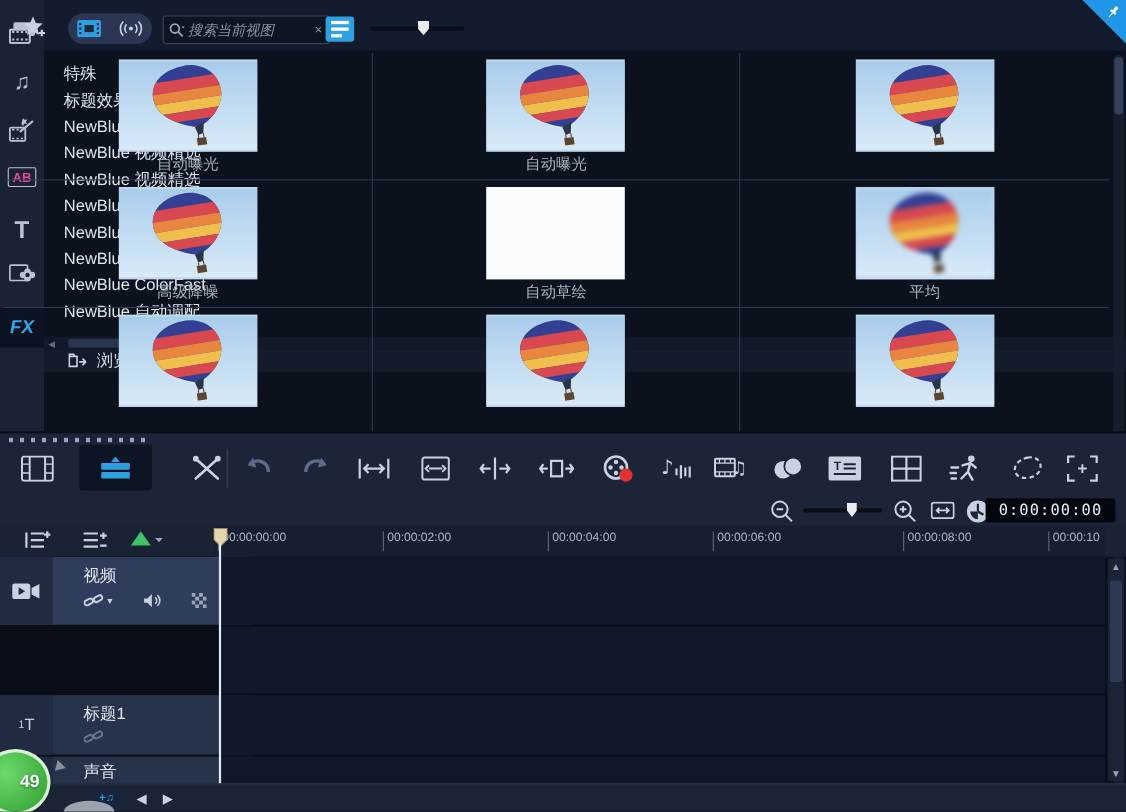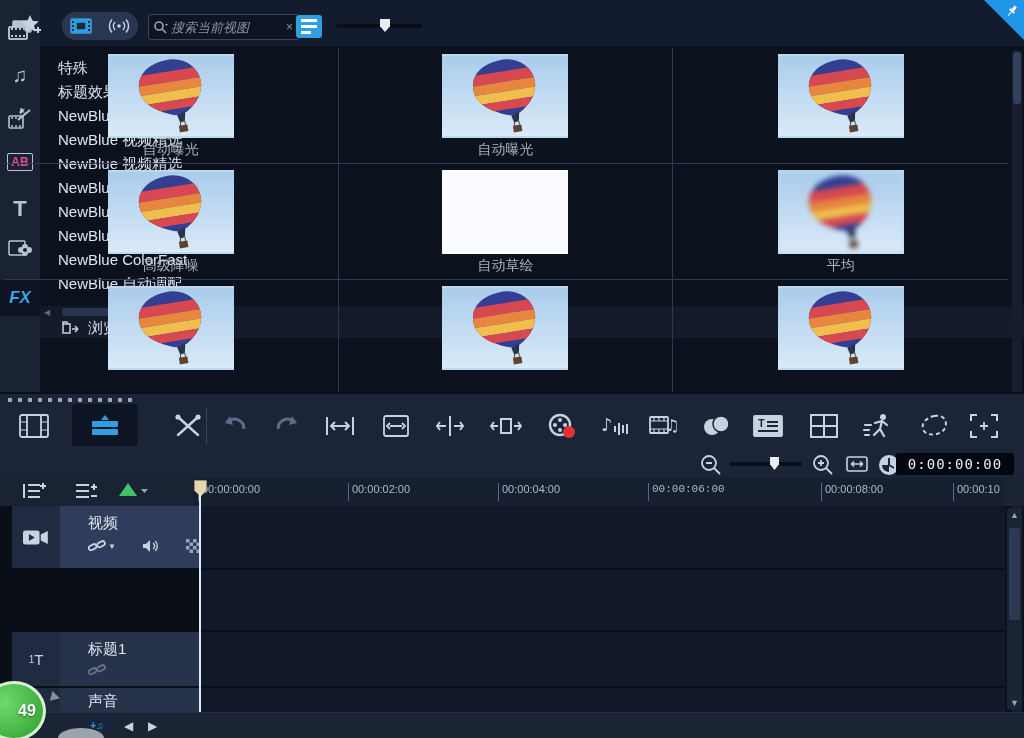--- a/index.html
+++ b/index.html
@@ -112,21 +112,21 @@
   #zoomrow{position:absolute;left:0;top:58px;right:0;height:26px;}
   #tl-timecode{position:absolute;right:10px;top:1px;width:104px;}
   
   #tl-header{position:absolute;left:0;top:478px;width:1024px;height:28px;background:#1A2334;}
   .tlh-ico{position:absolute;top:3px;}
   #ruler{position:absolute;left:195px;top:0;right:19px;height:28px;background:#161F30;border-bottom:1px solid #2A3448;overflow:hidden;}
   .rlabel{position:absolute;top:5px;font-size:11px;color:#AEB8C8;border-left:1px solid #5E6A80;padding-left:3px;height:18px;white-space:nowrap;}
   #scrub-flag{position:absolute;left:194px;top:2px;}
   #tracks{position:absolute;left:0;top:506px;width:1005px;height:206px;background:#0A0F17;overflow:hidden;}
   .trow{position:absolute;left:0;width:100%;}
-  .thead{position:absolute;left:12px;width:228px;height:100%;background:#27324B;}
+  .thead{position:absolute;left:0;width:228px;height:100%;background:#27324B;}
   .trow.sel .thead{background:#2F3C5C;}
   .ticoncell{position:absolute;left:0;top:0;width:48px;height:100%;background:#202A40;display:flex;align-items:center;justify-content:center;color:#C9D2E0;}
   .tname{position:absolute;left:76px;top:8px;font-size:15px;color:#DFE6EF;}
   .tsub{position:absolute;left:76px;top:32px;display:flex;gap:26px;align-items:center;height:16px;}
   .tcontent{position:absolute;left:200px;right:0;height:100%;background:#10182A;}
   #playhead{position:absolute;left:199px;top:494px;width:2px;height:218px;background:#DDEAF6;z-index:5;}
   #tl-vscroll{position:absolute;right:2px;top:508px;width:15px;height:202px;background:#1B2435;border-radius:2px;}
   #tl-vscroll .arr{position:absolute;left:0;width:100%;text-align:center;font-size:9px;color:#98A4B8;}
   #tl-vscroll .thumbbar{position:absolute;left:2px;top:20px;width:11px;height:92px;background:#2E3A54;border-radius:2px;}
   
@@ -684,21 +684,21 @@
     <span class="tlh-ico" style="left:118px;">
       <svg width="30" height="18" viewBox="0 0 30 18">
           <path d="M10 2 L19 15 H1 Z" fill="#3FC26A"></path>
           <path d="M23 8 l3.5 4 3.5 -4 Z" fill="#98A4B8"></path>
         </svg>
       </span>
     <div id="ruler">
       <span class="rlabel" style="left:3px;">00:00:00:00</span>
       <span class="rlabel" style="left:153px;">00:00:02:00</span>
       <span class="rlabel" style="left:303px;">00:00:04:00</span>
-      <span class="rlabel" style="left:453px;font-family:Liberation Mono, monospace;">00:00:06:00</span>
+      <span class="rlabel" style="left:453px;">00:00:06:00</span>
       <span class="rlabel" style="left:626px;">00:00:08:00</span>
       <span class="rlabel" style="left:758px;">00:00:10</span>
     </div>
     <span id="scrub-flag">
       <svg width="13" height="17" viewBox="0 0 13 17">
           <path d="M0.5 0.5 h12 v10 l-6 6 -6 -6 Z" fill="#E4D6AE" stroke="#9A8C64"></path>
         </svg>
       </span>
   </div>
 

